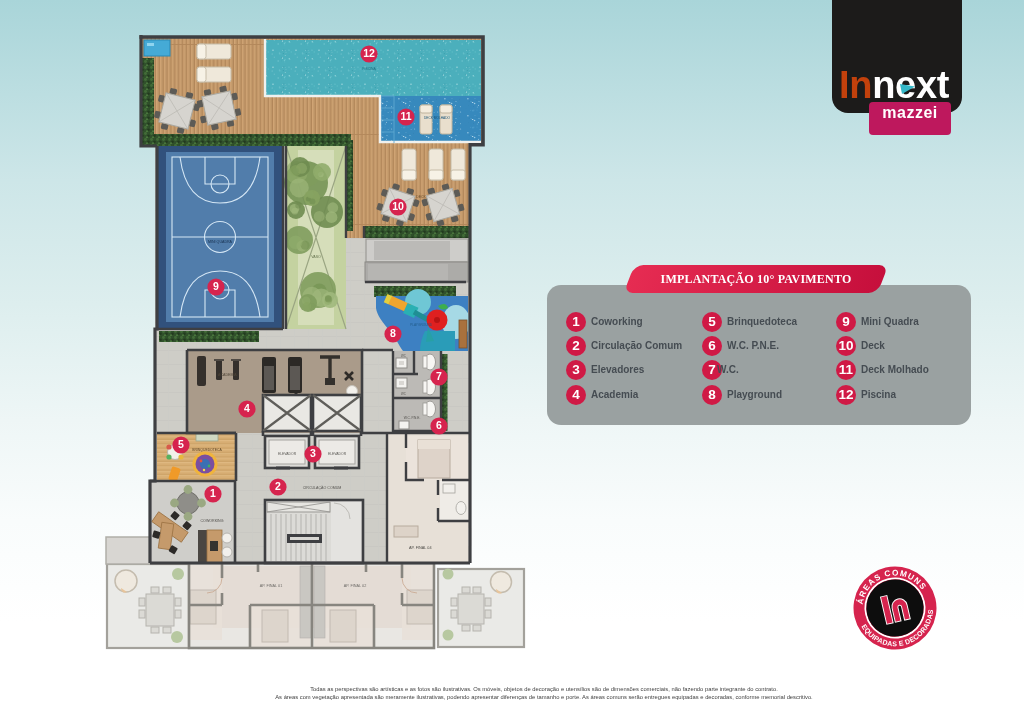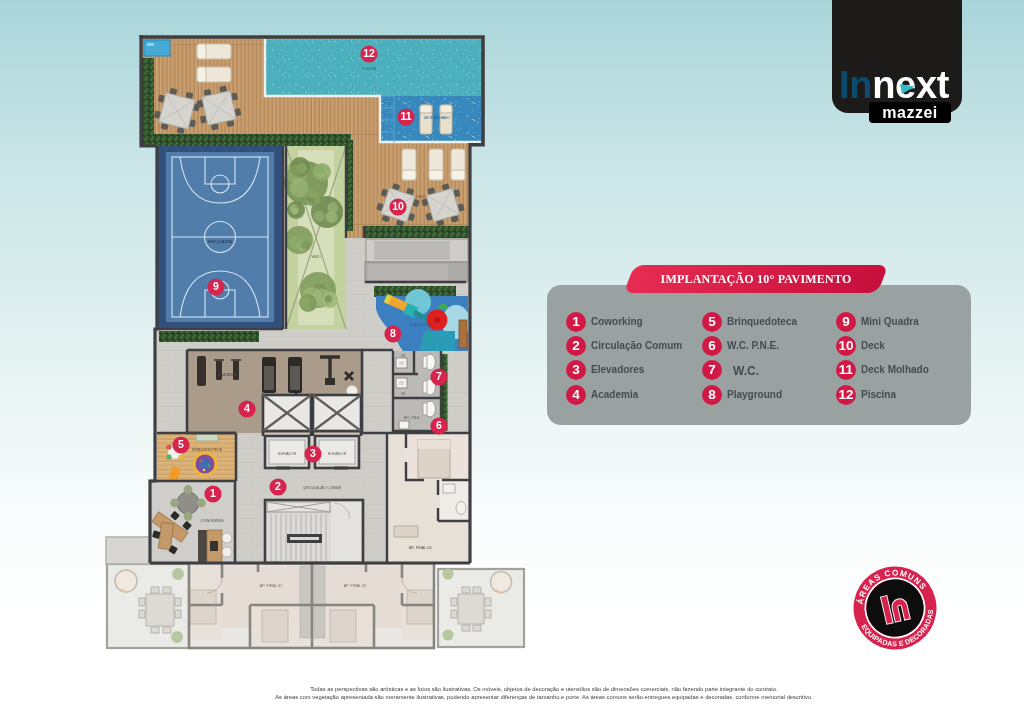--- a/index.html
+++ b/index.html
@@ -633,46 +633,46 @@
 <div class="abs" style="left:565.75px;top:384.75px;width:20.5px;height:20.5px;border-radius:50%;background:#d01945;color:#fff;font-weight:bold;font-size:13.5px;text-align:center;line-height:20.5px;">4</div>
 <div class="abs" style="left:591px;top:389px;font-weight:bold;font-size:10px;color:#454c52;white-space:nowrap;">Academia</div>
 
 <div class="abs" style="left:701.75px;top:311.75px;width:20.5px;height:20.5px;border-radius:50%;background:#d01945;color:#fff;font-weight:bold;font-size:13.5px;text-align:center;line-height:20.5px;">5</div>
 <div class="abs" style="left:727px;top:316px;font-weight:bold;font-size:10px;color:#454c52;white-space:nowrap;">Brinquedoteca</div>
 
 <div class="abs" style="left:701.75px;top:335.75px;width:20.5px;height:20.5px;border-radius:50%;background:#d01945;color:#fff;font-weight:bold;font-size:13.5px;text-align:center;line-height:20.5px;">6</div>
 <div class="abs" style="left:727px;top:340px;font-weight:bold;font-size:10px;color:#454c52;white-space:nowrap;">W.C. P.N.E.</div>
 
 <div class="abs" style="left:701.75px;top:359.75px;width:20.5px;height:20.5px;border-radius:50%;background:#d01945;color:#fff;font-weight:bold;font-size:13.5px;text-align:center;line-height:20.5px;">7</div>
-<div class="abs" style="left:733px;top:364px;font-weight:bold;font-size:12px;color:#454c52;white-space:nowrap;">W.C.</div>
+<div class="abs" style="left:717px;top:364px;font-weight:bold;font-size:10px;color:#454c52;white-space:nowrap;">W.C.</div>
 
 <div class="abs" style="left:701.75px;top:384.75px;width:20.5px;height:20.5px;border-radius:50%;background:#d01945;color:#fff;font-weight:bold;font-size:13.5px;text-align:center;line-height:20.5px;">8</div>
 <div class="abs" style="left:727px;top:389px;font-weight:bold;font-size:10px;color:#454c52;white-space:nowrap;">Playground</div>
 
 <div class="abs" style="left:835.75px;top:311.75px;width:20.5px;height:20.5px;border-radius:50%;background:#d01945;color:#fff;font-weight:bold;font-size:13.5px;text-align:center;line-height:20.5px;">9</div>
 <div class="abs" style="left:861px;top:316px;font-weight:bold;font-size:10px;color:#454c52;white-space:nowrap;">Mini Quadra</div>
 
 <div class="abs" style="left:835.75px;top:335.75px;width:20.5px;height:20.5px;border-radius:50%;background:#d01945;color:#fff;font-weight:bold;font-size:13.5px;text-align:center;line-height:20.5px;">10</div>
 <div class="abs" style="left:861px;top:340px;font-weight:bold;font-size:10px;color:#454c52;white-space:nowrap;">Deck</div>
 
 <div class="abs" style="left:835.75px;top:359.75px;width:20.5px;height:20.5px;border-radius:50%;background:#d01945;color:#fff;font-weight:bold;font-size:13.5px;text-align:center;line-height:20.5px;">11</div>
 <div class="abs" style="left:861px;top:364px;font-weight:bold;font-size:10px;color:#454c52;white-space:nowrap;">Deck Molhado</div>
 
 <div class="abs" style="left:835.75px;top:384.75px;width:20.5px;height:20.5px;border-radius:50%;background:#d01945;color:#fff;font-weight:bold;font-size:13.5px;text-align:center;line-height:20.5px;">12</div>
 <div class="abs" style="left:861px;top:389px;font-weight:bold;font-size:10px;color:#454c52;white-space:nowrap;">Piscina</div>
 
 <div class="abs" style="left:832px;top:0;width:130px;height:113px;background:#1c1b1a;border-radius:0 0 16px 16px;"></div>
 
-<div class="abs" style="left:839px;top:64px;width:140px;height:42px;font-weight:bold;font-size:38px;letter-spacing:-0.3px;color:#fff;"><span style="color:#0c4a6e">In</span>next</div>
+<div class="abs" style="left:839px;top:64px;width:140px;height:42px;font-weight:bold;font-size:38px;letter-spacing:-0.3px;color:#fff;"><span style="color:#c2410c">In</span>next</div>
 
 <svg class="abs" style="left:898px;top:79px" width="20" height="20" viewBox="0 0 20 20">
     <path d="M2 5 L17 7.5 L4 15 Z" fill="#35b8c8"></path>
   </svg>
 
-<div class="abs" style="left:869px;top:102px;width:82px;height:21px;background:#000000;border-radius:4px;text-align:center;line-height:21px;color:#fff;font-weight:bold;font-size:16px;letter-spacing:.5px;">mazzei</div>
+<div class="abs" style="left:869px;top:102px;width:82px;height:33px;background:#be185d;border-radius:4px;text-align:center;line-height:21px;color:#fff;font-weight:bold;font-size:16px;letter-spacing:.5px;">mazzei</div>
 
 <svg class="abs" style="left:850px;top:563px" width="90" height="90" viewBox="0 0 90 90">
  <g transform="rotate(-13 45 45)">
   <circle cx="45" cy="45" r="41.5" fill="#d6244e"></circle>
   <circle cx="45" cy="45" r="29.6" fill="none" stroke="#ffffff" stroke-width="1.8"></circle>
   <circle cx="45" cy="45" r="28.6" fill="#0d0d0d"></circle>
   <path id="arcTop" d="M 12.5 45 A 32.5 32.5 0 1 1 77.5 45" fill="none"></path>
   <text font-size="8.2" font-weight="bold" fill="#fff" letter-spacing="1.1"><textPath href="#arcTop" startOffset="50%" text-anchor="middle">ÁREAS COMUNS</textPath></text>
   <path id="arcBot" d="M 6.8 45 A 38.2 38.2 0 0 0 83.2 45" fill="none"></path>
   <text font-size="7" font-weight="bold" fill="#fff" letter-spacing=".2"><textPath href="#arcBot" startOffset="50%" text-anchor="middle">EQUIPADAS E DECORADAS</textPath></text>

